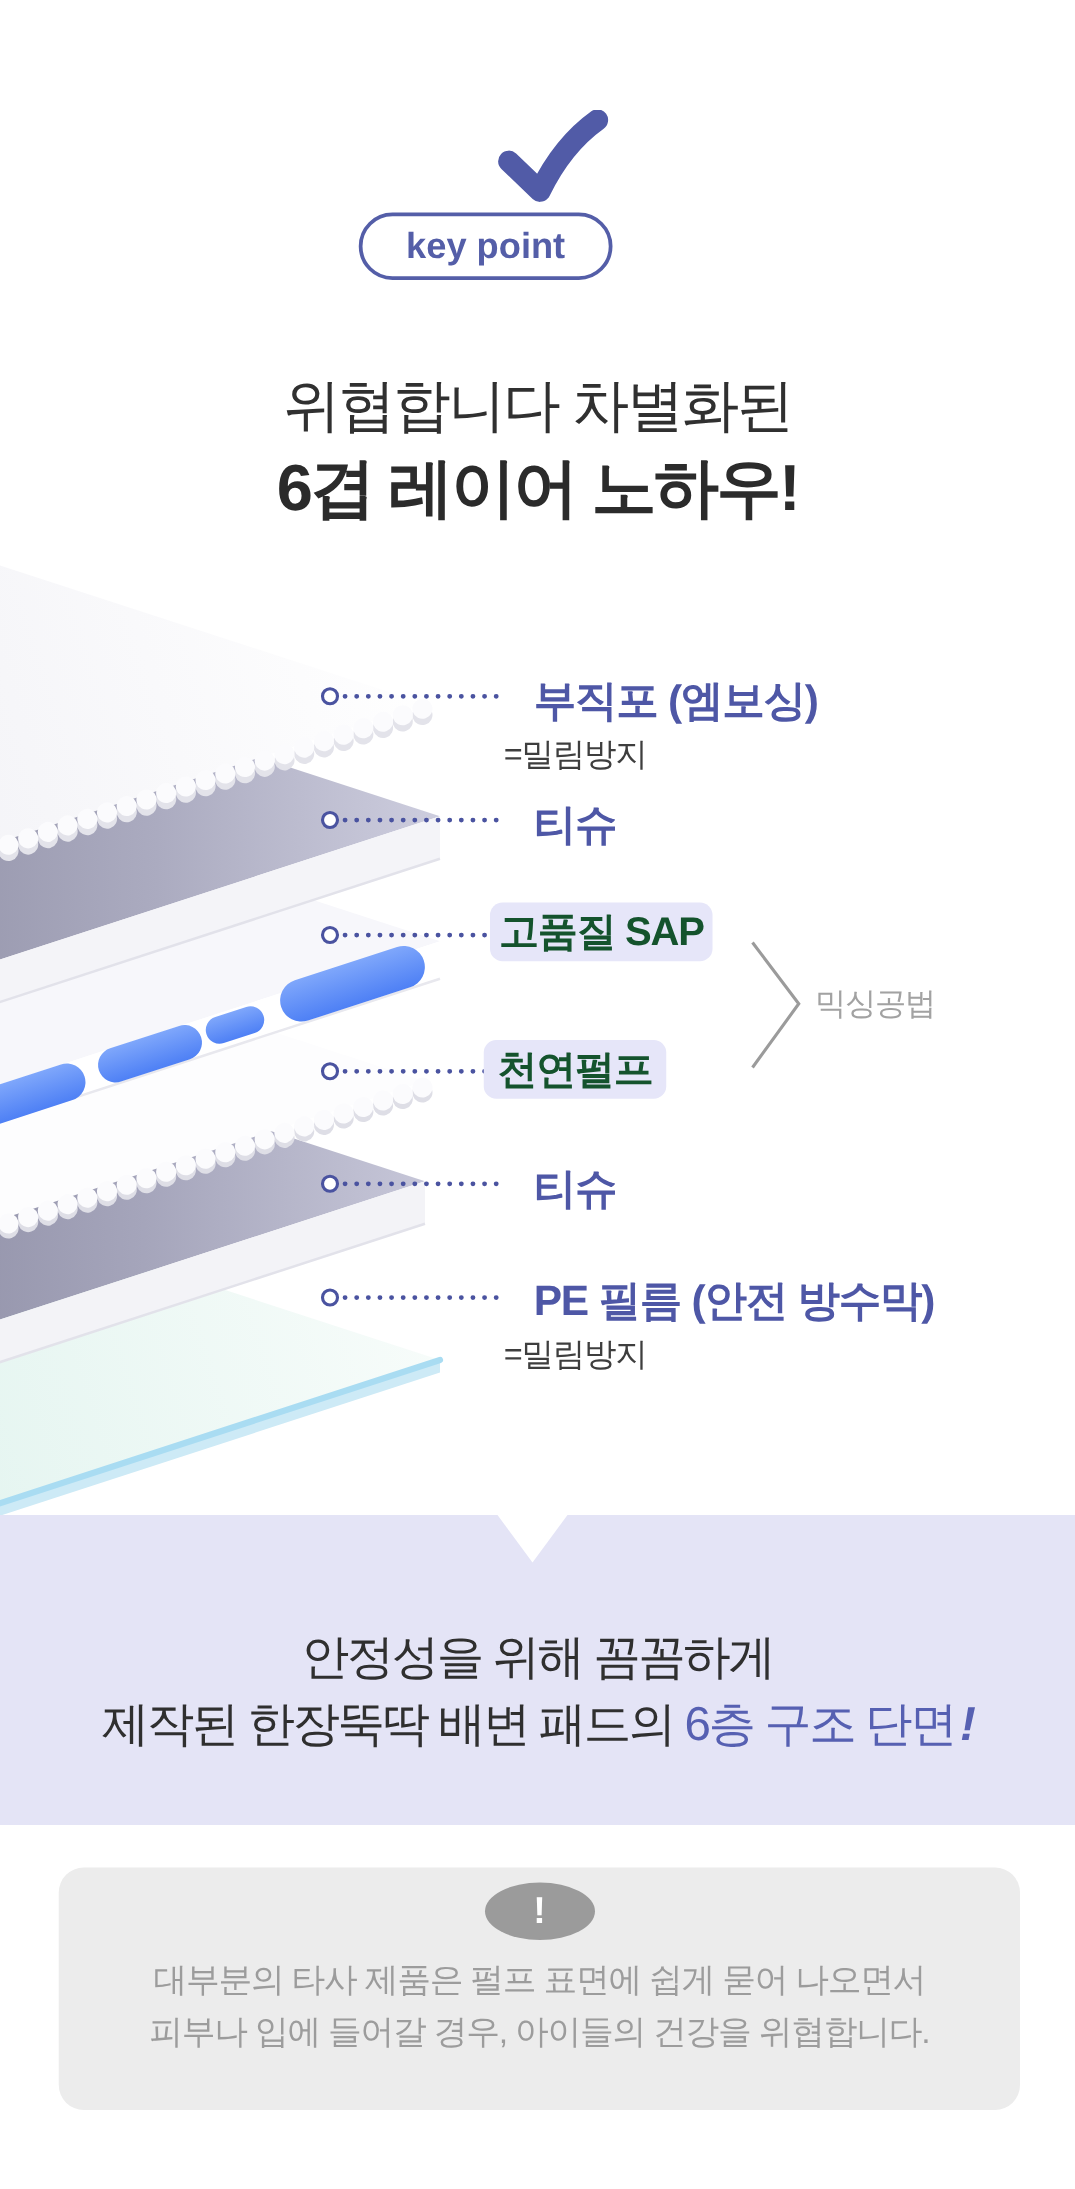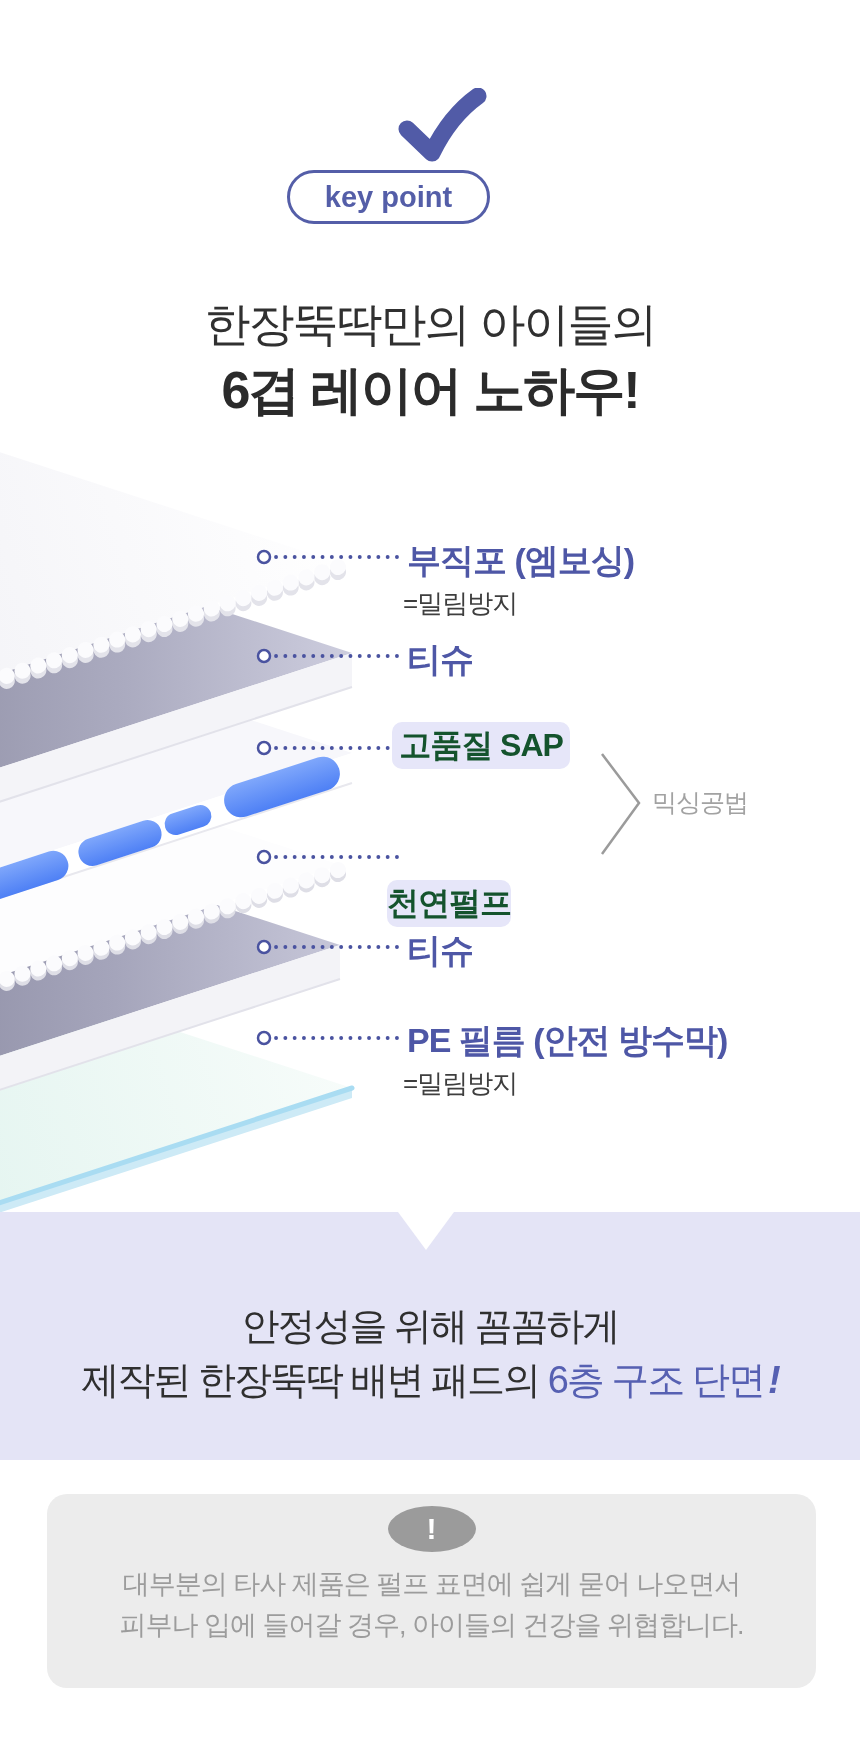--- a/index.html
+++ b/index.html
@@ -12,21 +12,21 @@
   #keypoint-pill{left:287px;top:170px;width:197px;height:48px;border:3px solid #545EA8;
       border-radius:28px;display:flex;align-items:center;justify-content:center;
       color:#545EA8;font-size:29px;font-weight:700;letter-spacing:0px;}
   #title-line1{left:0;top:294px;width:860px;text-align:center;font-size:46px;font-weight:400;
       color:#303030;letter-spacing:-2px;}
   #title-line2{left:0;top:356px;width:860px;text-align:center;font-size:52px;font-weight:800;
       color:#2b2b2b;letter-spacing:-2px;}
 
   
   .leader{position:absolute;left:255px;width:150px;height:18px;}
-  .layer-label{position:absolute;left:407px;font-size:34px;font-weight:700;color:#4E57A6;
+  .layer-label{position:absolute;left:427px;font-size:34px;font-weight:700;color:#4E57A6;
       letter-spacing:-1px;white-space:nowrap;}
   .layer-note{position:absolute;left:403px;font-size:26px;font-weight:400;color:#3e3e3e;
       letter-spacing:-1px;white-space:nowrap;}
   .hl-box{position:absolute;background:#E6E6F9;border-radius:10px;display:flex;
       align-items:center;justify-content:center;font-size:32px;font-weight:700;color:#14532d;
       letter-spacing:-1px;white-space:nowrap;}
   #bracket-label{left:652px;top:786px;font-size:25px;font-weight:500;color:#a2a2a2;
       letter-spacing:-1px;}
 
   
@@ -53,21 +53,21 @@
 <div id="page">
 
   <svg id="check-icon" class="abs" width="90" height="76" viewBox="0 0 90 76">
     <path d="M9 41 L34 65 Q52 28 80 8" fill="none" stroke="#515BA7" stroke-width="17" stroke-linecap="round" stroke-linejoin="round"></path>
   </svg>
 
   <div id="keypoint-pill" class="abs">
     <span>key point</span>
   </div>
 
-  <div id="title-line1" class="abs">한장뚝딱만의 아이들의</div>
+  <div id="title-line1" class="abs">위협합니다 차별화된</div>
   <div id="title-line2" class="abs">6겹 레이어 노하우!</div>
 
   <svg class="abs" style="left:0;top:400px;" width="430" height="820" viewBox="0 0 430 820">
     <defs>
       <linearGradient id="gGray" gradientUnits="userSpaceOnUse" x1="352" y1="253" x2="-100" y2="253">
         <stop offset="0" stop-color="#cdcdde"></stop>
           <stop offset="0.5" stop-color="#ababc0"></stop>
         <stop offset="1" stop-color="#9292a8"></stop>
       </linearGradient>
       <linearGradient id="gGray2" gradientUnits="userSpaceOnUse" x1="340" y1="545" x2="-110" y2="545">
@@ -159,21 +159,21 @@
 
   <div class="layer-label" style="top:538px">부직포 (엠보싱)</div>
   <div class="layer-note" style="top:586px">=밀림방지</div>
 
   <div class="layer-label" style="top:637px">티슈</div>
 
   <div class="hl-box" style="left:392px;top:722px;width:178px;height:47px;">
     <span>고품질 SAP</span>
   </div>
 
-  <div class="hl-box" style="left:387px;top:880px;width:124px;height:47px;">
+  <div class="hl-box" style="left:387px;top:832px;width:146px;height:47px;">
     <span>천연펄프</span>
   </div>
 
   <div class="layer-label" style="top:928px">티슈</div>
 
   <div class="layer-label" style="top:1018px">PE 필름 (안전 방수막)</div>
   <div class="layer-note" style="top:1066px">=밀림방지</div>
 
   <svg class="abs" style="left:595px;top:748px" width="60" height="115" viewBox="0 0 60 115">
     <polyline points="7,6 44,55 7,106" fill="none" stroke="#9B9B9B" stroke-width="2.5"></polyline>

